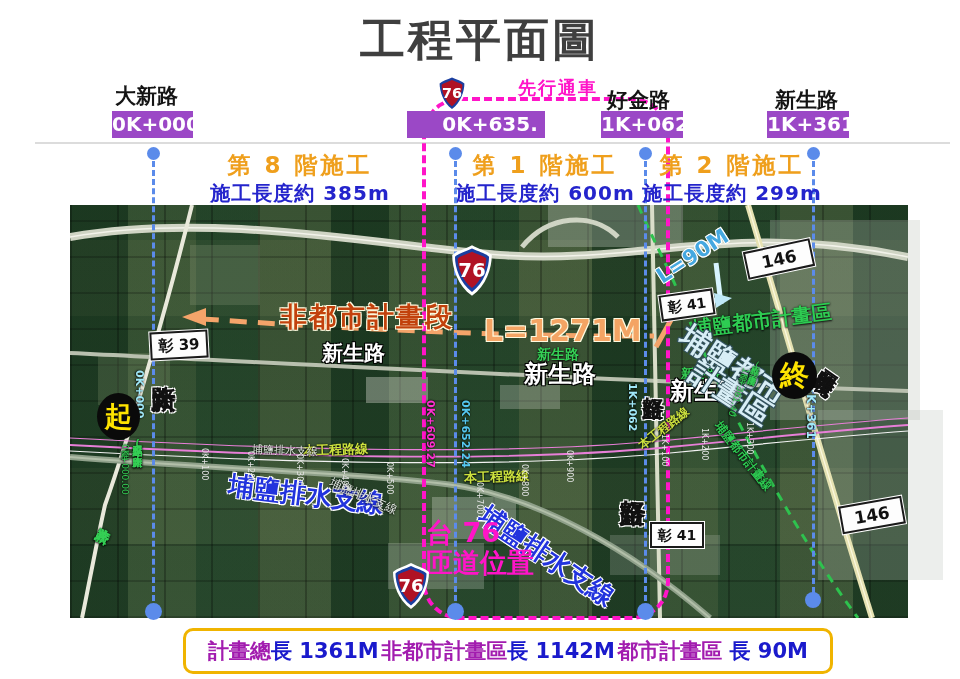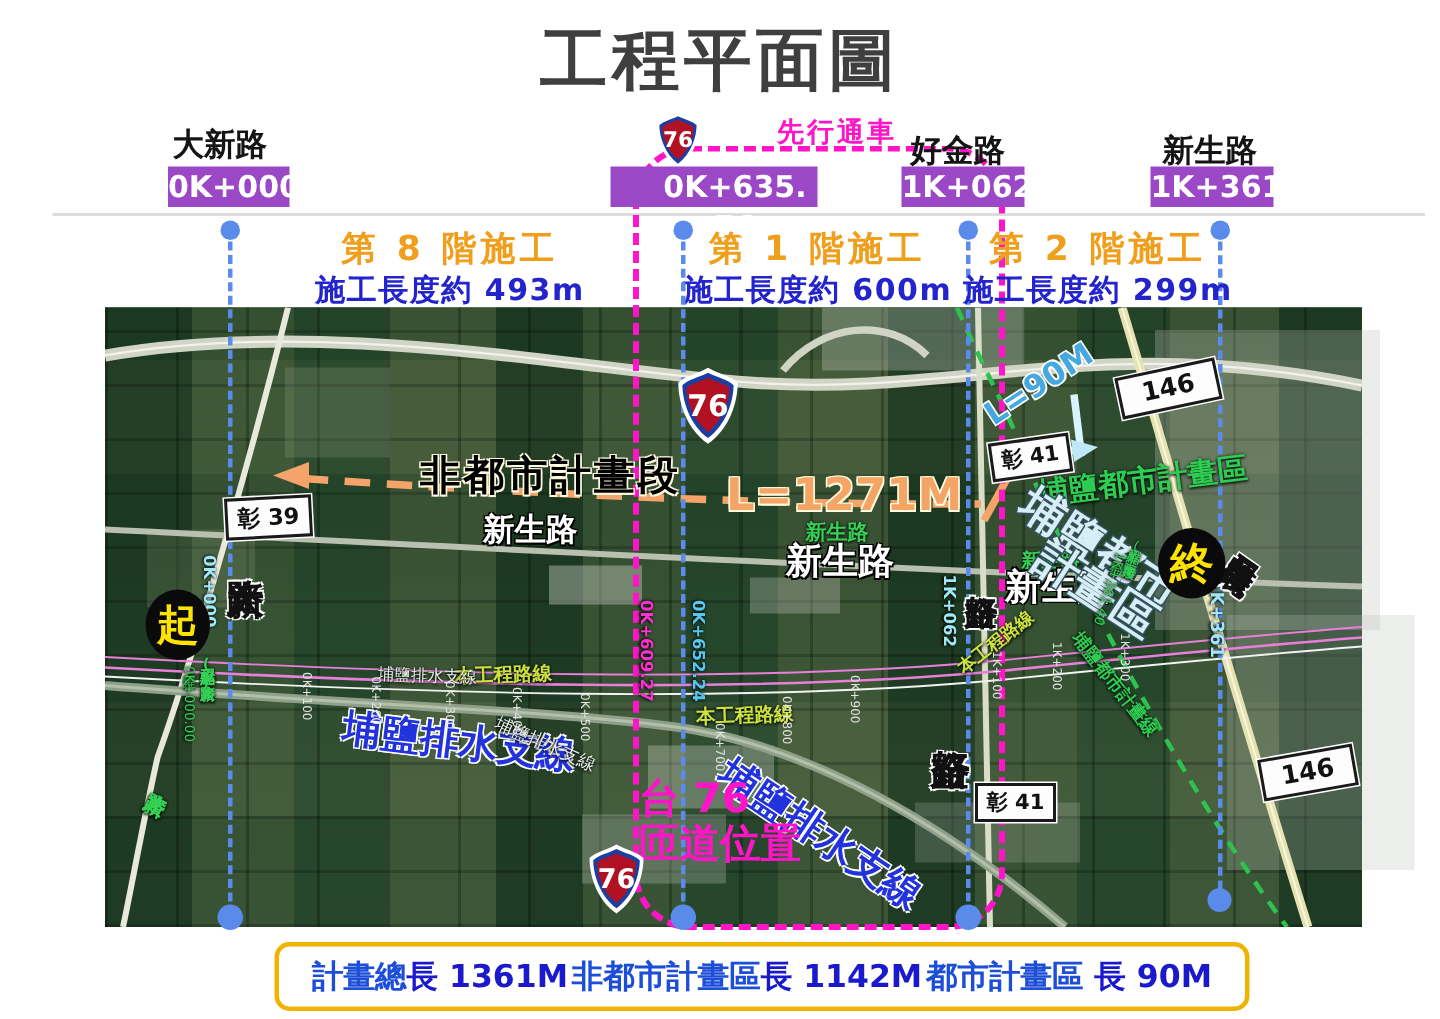--- a/index.html
+++ b/index.html
@@ -39,21 +39,21 @@
   .vnum{writing-mode:vertical-rl;}
   .sign{position:absolute;background:#fdfdfd;border:2px solid #1a1a1a;color:#111;
         font-weight:bold;text-align:center;z-index:25;box-shadow:0 0 0 1px #fff;}
   .circle-mark{border-radius:50%;background:#0a0a0a;color:#ffe400;font-weight:900;
         display:flex;align-items:center;justify-content:center;z-index:26;}
   
   .summary{left:183px;top:628px;width:600px;height:40px;background:#fff;border:3px solid #f0b400;
            border-radius:10px;display:flex;align-items:center;justify-content:space-between;
            padding:0 22px;z-index:30;}
   .sum-item{font-size:21px;font-weight:900;white-space:nowrap;}
-  .sum-item .g{color:#1d4ed8;}
+  .sum-item .g{color:#a21caf;}
   .sum-item .b{color:#1a1acc;}
   .shield{position:absolute;z-index:27;}
 </style>
 </head>
 <body>
 
 <div id="stage">
 
   <div class="abs title">工程平面圖</div>
 
@@ -110,21 +110,21 @@
   <div class="abs preopen" style="left:518px;top:76px;z-index:30;">先行通車</div>
 
   <div class="abs hline" style="left:35px;top:142px;width:915px;z-index:2;"></div>
 
   <div class="abs stbox" style="left:112px;top:111px;width:81px;z-index:30;">0K+000</div>
   <div class="abs stbox" style="left:407px;top:111px;width:110px;z-index:30;padding-left:28px;">0K+635. 76</div>
   <div class="abs stbox" style="left:601px;top:111px;width:82px;z-index:30;">1K+062</div>
   <div class="abs stbox" style="left:767px;top:111px;width:82px;z-index:30;">1K+361</div>
 
   <div class="abs phase-o" style="left:180px;top:150px;width:240px;z-index:6;">第 8 階施工</div>
-  <div class="abs phase-b" style="left:180px;top:180px;width:240px;z-index:6;">施工長度約 493m</div>
+  <div class="abs phase-b" style="left:180px;top:180px;width:240px;z-index:6;">施工長度約 385m</div>
   <div class="abs phase-o" style="left:425px;top:150px;width:240px;z-index:6;">第 1 階施工</div>
   <div class="abs phase-b" style="left:425px;top:180px;width:240px;z-index:6;">施工長度約 600m</div>
   <div class="abs phase-o" style="left:612px;top:150px;width:240px;z-index:22;">第 2 階施工</div>
   <div class="abs phase-b" style="left:612px;top:180px;width:240px;z-index:22;">施工長度約 299m</div>
 
   <div class="abs bline" style="left:152px;top:152px;height:458px;"></div>
   <div class="abs bline" style="left:454px;top:152px;height:458px;"></div>
   <div class="abs bline" style="left:644px;top:152px;height:458px;"></div>
   <div class="abs bline" style="left:812px;top:152px;height:450px;"></div>
   <div class="abs bdot" style="left:147px;top:147px;"></div>
@@ -158,21 +158,21 @@
   </svg>
 
   <div class="sign" style="left:150px;top:331px;width:54px;height:24px;font-size:15px;line-height:24px;transform:rotate(-3deg);">彰 39</div>
   <div class="abs circle-mark" style="left:97px;top:393px;width:43px;height:47px;font-size:28px;">起</div>
   <div class="lab vtext ow" style="left:147px;top:366px;font-size:25px;font-weight:900;color:#111;">大新路</div>
   <div class="lab vnum og" style="left:133px;top:370px;font-size:11px;font-weight:bold;color:#a0e8f8;">0K+000</div>
   <div class="lab vtext og" style="left:130px;top:438px;font-size:10px;color:#35d055;font-weight:bold;">工程起點(大新路)</div>
   <div class="lab vnum og" style="left:118px;top:444px;font-size:9px;color:#35d055;">里程0K+000.00</div>
   <div class="lab vtext og" style="left:103px;top:520px;font-size:14px;font-weight:bold;color:#35d055;transform:rotate(28deg);">大新路</div>
 
-  <div class="lab oc" style="left:280px;top:299px;font-size:27px;font-weight:900;color:#000000;letter-spacing:2px;">非都市計畫段</div>
+  <div class="lab oc" style="left:280px;top:299px;font-size:27px;font-weight:900;color:#c2410c;letter-spacing:2px;">非都市計畫段</div>
   <div class="lab oc" style="left:484px;top:313px;font-size:30px;font-weight:900;color:#f4a464;">L=1271M</div>
 
   <div class="lab ob" style="left:322px;top:339px;font-size:21px;font-weight:bold;color:#fff;">新生路</div>
   <div class="lab og" style="left:537px;top:346px;font-size:14px;font-weight:bold;color:#35d055;">新生路</div>
   <div class="lab ob" style="left:524px;top:358px;font-size:24px;font-weight:bold;color:#fff;">新生路</div>
   <div class="lab og" style="left:681px;top:365px;font-size:13px;font-weight:bold;color:#35d055;">新生路</div>
   <div class="lab ob" style="left:670px;top:375px;font-size:24px;font-weight:bold;color:#fff;">新生路</div>
 
   <div class="lab og" style="left:303px;top:441px;font-size:13px;font-weight:bold;color:#cde23e;transform:rotate(-2deg);">本工程路線</div>
   <div class="lab og" style="left:464px;top:468px;font-size:13px;font-weight:bold;color:#cde23e;transform:rotate(-2deg);">本工程路線</div>

